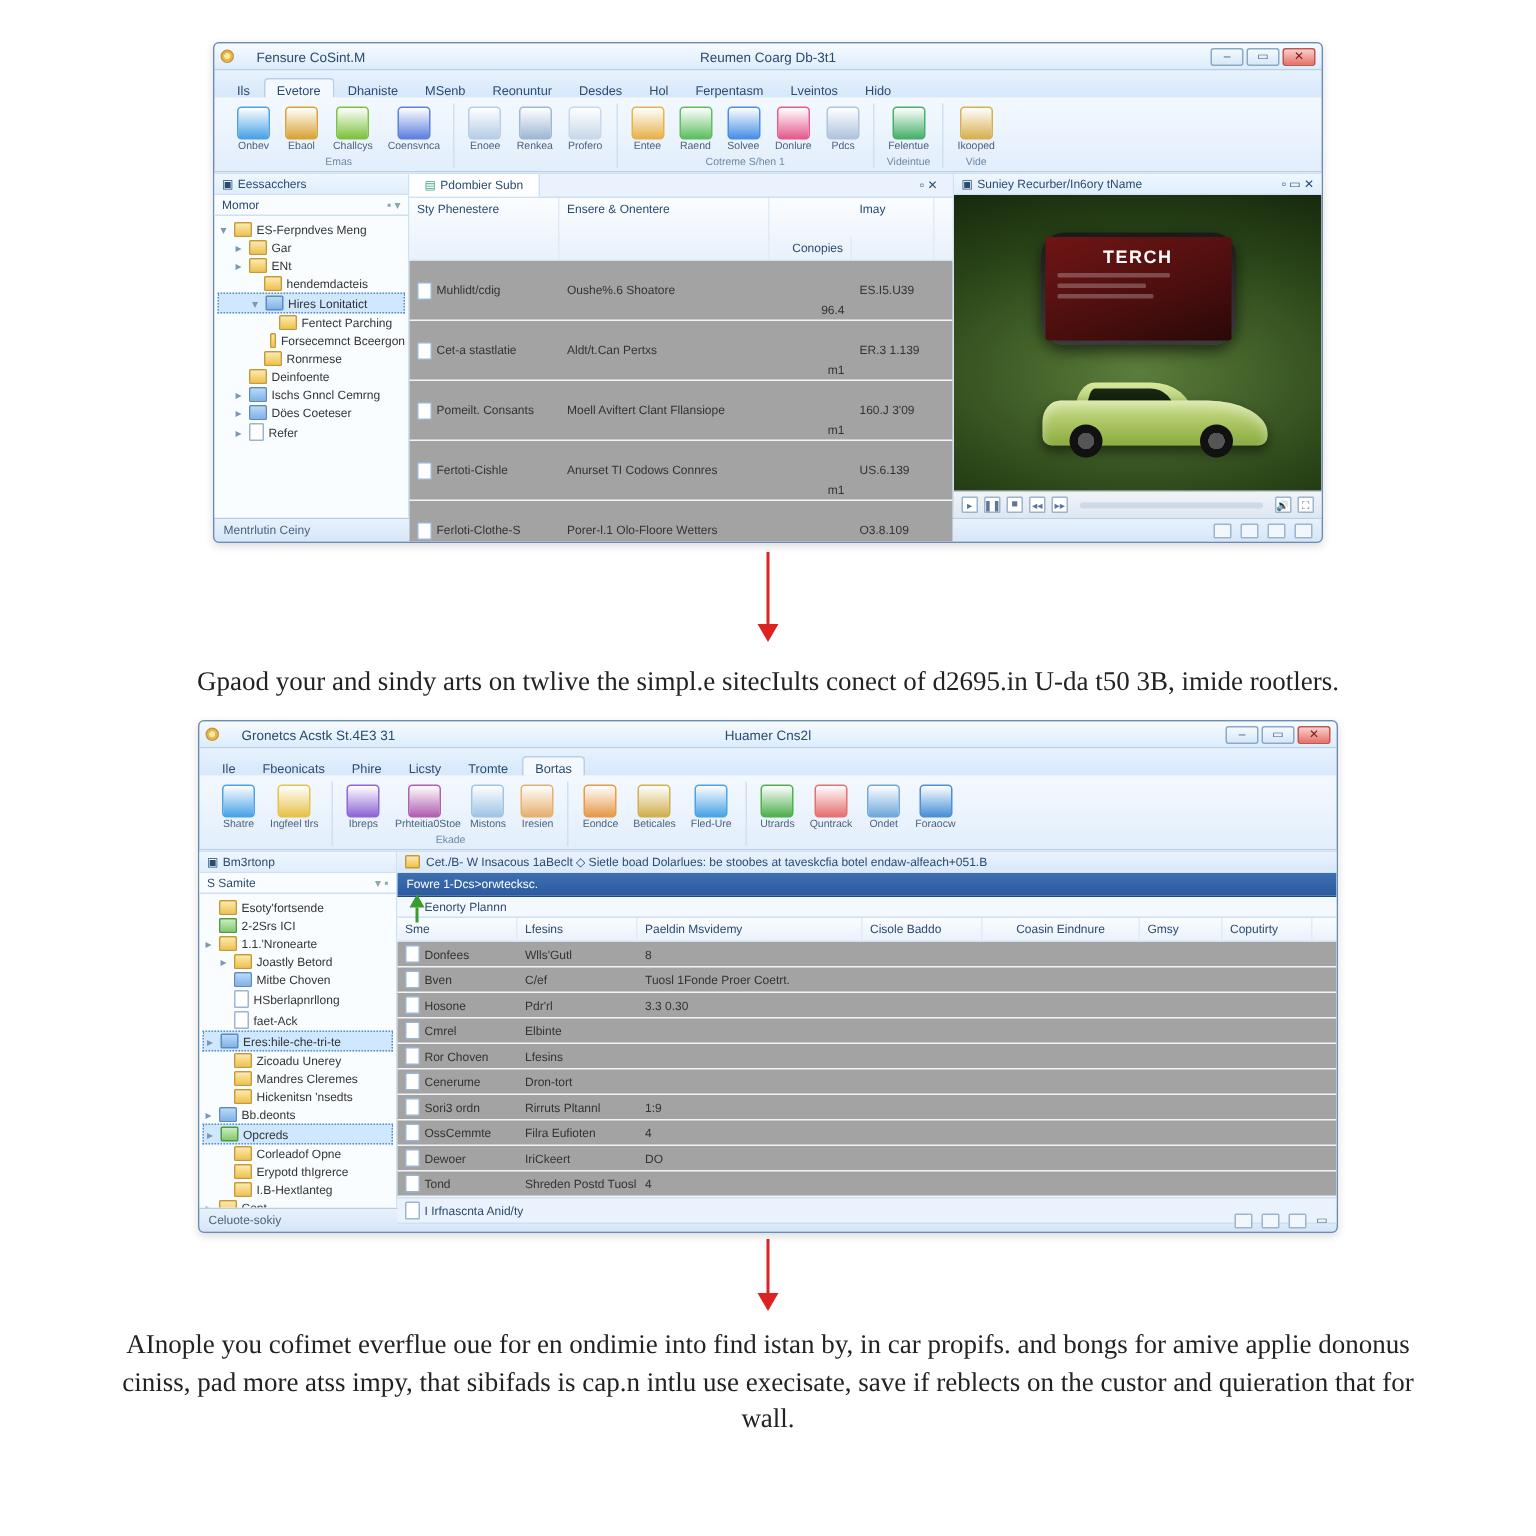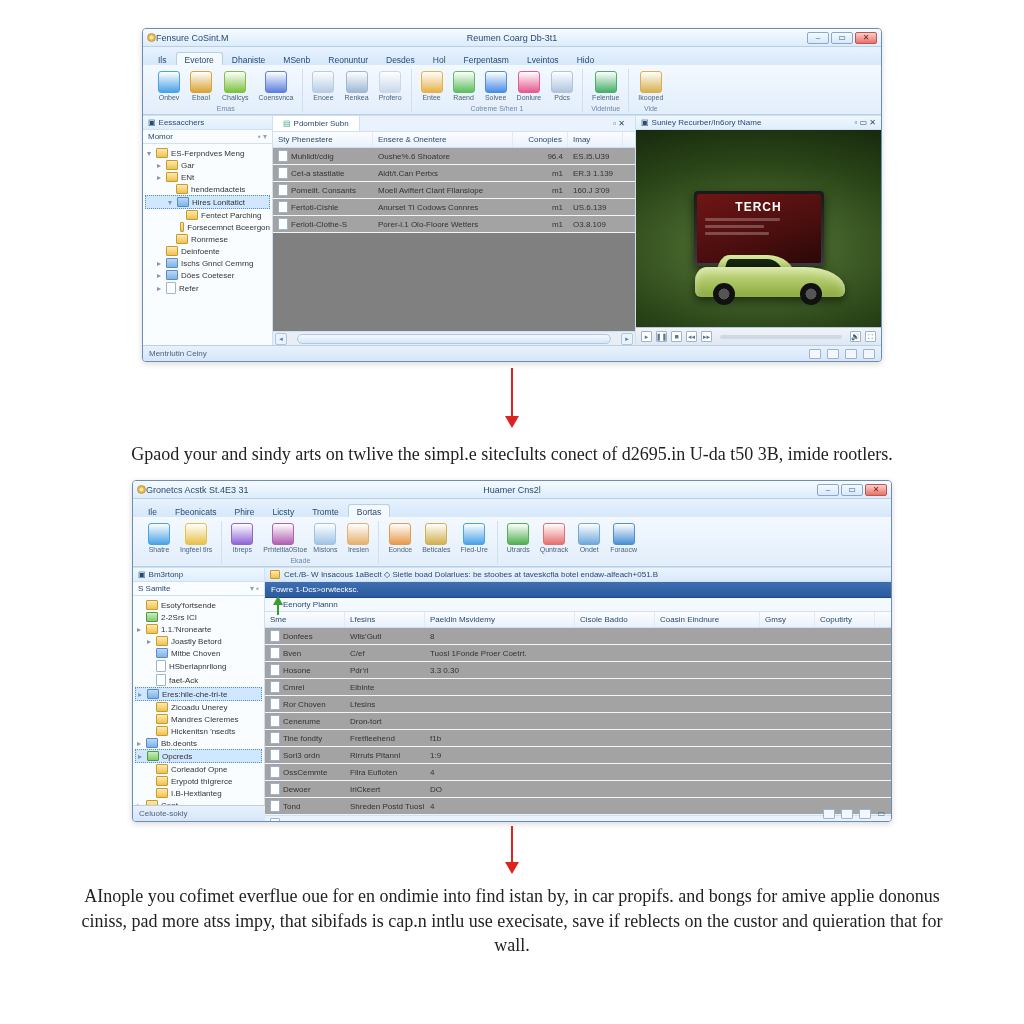--- a/index.html
+++ b/index.html
@@ -2,21 +2,21 @@
 <html><head>
 <meta charset="utf-8">
 <style>
   * { box-sizing: border-box; margin: 0; padding: 0; }
   body { font-family: "Segoe UI", Tahoma, sans-serif; background: #fff; width: 1024px; height: 1024px; overflow: hidden; position: relative; font-size: 10px; color: #333; }
   .stage { padding: 28px 40px 0 40px; }
 
   
   .window { border: 1px solid #6b8db5; border-radius: 4px; overflow: hidden; box-shadow: 0 2px 6px rgba(0,0,0,.15); background: #e9f1fb; }
   .titlebar { display:flex; align-items:center; justify-content:space-between; background: linear-gradient(#f6fbff,#dcecfb); border-bottom:1px solid #b9cfe6; padding:2px 4px; height:18px; }
-  .titlebar .title { font-size:9px; color:#2a4a70; display:flex; align-items:flex-start; gap:0; }
+  .titlebar .title { font-size:9px; color:#2a4a70; display:flex; align-items:flex-start; gap:15px; }
   .winbtns { display:flex; gap:2px; }
   .winbtn { width:22px; height:12px; border:1px solid #8aa8c8; border-radius:2px; background:linear-gradient(#f4faff,#d8e8f8); display:flex;align-items:center;justify-content:center;font-size:8px;color:#37597e; }
   .winbtn.close { background:linear-gradient(#f9d0cd,#e77269); border-color:#c2544b; color:#7a1a12; }
 
   
   .ribbontabs { display:flex; gap:0; padding:0 6px; background:linear-gradient(#e7f2fd,#d6e8fb); height:18px; align-items:flex-end; }
   .rtab { font-size:8.5px; padding:2px 8px 0 8px; color:#2a4a70; border:1px solid transparent; border-bottom:none; border-radius:3px 3px 0 0; }
   .rtab.active { background:#f4f9ff; border-color:#b9cfe6;margin-top:32px; }
   .ribbon { background:linear-gradient(#f4f9ff,#e2eefb); border-bottom:1px solid #b9cfe6; display:flex; padding:4px 6px 2px 6px; }
   .rgroup { border-right:1px solid #cfe0f2; padding:0 6px; display:flex; flex-direction:column; align-items:center; }
@@ -45,31 +45,31 @@
   
   .center { flex:1; display:flex; flex-direction:column; border-right:1px solid #cfe0f2;}
   .tabbar { display:flex; background:#eaf3fd; border-bottom:1px solid #cfe0f2; }
   .tab { font-size:8px; padding:3px 10px; border-right:1px solid #cfe0f2; color:#2a4a70; display:flex;align-items:center;gap:3px;}
   .tab.active { background:#fff; }
   .thead { display:flex; background:linear-gradient(#fbfdff,#e9f1fb); border-bottom:1px solid #cfe0f2; }
   .th { font-size:8px; color:#2a4a70; padding:3px 5px; border-right:1px solid #e0ebf7; }
   .tbody{ background:#a3a3a3; }
   .tr { display:flex; border-bottom:1px solid #f1f5fa; }
   .td { font-size:8px; color:#333; padding:2px 5px; overflow:hidden; white-space:nowrap; text-overflow:ellipsis; display:flex;align-items:center;gap:3px;}
-  .c0{width:100px;} .c1{width:140px;} .c2{width:55px;text-align:right;justify-content:flex-end;} .c3{width:55px;}
+  .c0{width:100px;} .c1{width:140px;} .c2{width:55px;text-align:right;justify-content:flex-end;margin-top:26px;} .c3{width:55px;}
   .grayfill { flex:1; background:#808080; }
   .hscroll { height:14px; background:#e9eef4; border-top:1px solid #cfe0f2; display:flex; align-items:center; padding:0 2px;}
   .hscroll .thumb{ height:10px; flex:1; margin:0 10px; background:linear-gradient(#f4f9ff,#d8e6f6); border:1px solid #b3c8e0; border-radius:5px;}
   .arrowbtn{width:12px;height:12px;border:1px solid #b3c8e0;background:#eaf2fc;border-radius:2px;display:flex;align-items:center;justify-content:center;font-size:7px;color:#5f7da0;}
 
   
   .preview { width:245px; display:flex; flex-direction:column; }
   .previmg { flex:1; background: radial-gradient(ellipse 120% 80% at 50% 60%, #5b7d3b 0%, #2a4518 55%, #0f1c08 100%); position:relative; overflow:hidden; }
   .monitor { position:absolute; left:50%; top:25px; transform:translateX(-50%); width:130px; height:85px; }
-  .mon-outer{ width:100%; height:75px; background:linear-gradient(#1a1a1a,#3b3b3b); border-radius:4px; padding:3px; box-shadow:0 4px 10px rgba(0,0,0,.6);margin-top:36px;}
+  .mon-outer{ width:100%; height:75px; background:linear-gradient(#1a1a1a,#3b3b3b); border-radius:16px; padding:3px; box-shadow:0 4px 10px rgba(0,0,0,.6);}
   .mon-inner{ width:100%; height:100%; background:linear-gradient(160deg,#701515 0%,#4a0e0e 60%,#2a0808 100%); border-radius:2px; padding:6px 8px; display:flex;flex-direction:column;gap:4px;}
   .mon-title{ color:#fff; font-weight:bold; font-size:12px; letter-spacing:1px; text-align:center;}
   .mon-line{ height:3px; background:rgba(255,255,255,.25); border-radius:1px; width:70%; }
   .car { position:absolute; bottom:22px; left:50%; transform:translateX(-40%); width:160px; height:55px; }
   .car-body{ position:absolute; bottom:8px; width:150px; height:30px; background:linear-gradient(#cde08a,#8aaa3f); border-radius:12px 40px 6px 6px / 14px 22px 6px 6px; box-shadow:inset 0 4px 8px rgba(255,255,255,.4), 0 4px 8px rgba(0,0,0,.5);}
   .car-cab{ position:absolute; bottom:28px; left:22px; width:78px; height:22px; background:linear-gradient(#d8e9a0,#9cbb50); border-radius:14px 30px 0 0 / 20px 24px 0 0;}
   .car-win{ position:absolute; bottom:30px; left:30px; width:58px; height:16px; background:linear-gradient(#1a2a12,#0a1206); border-radius:6px 18px 0 0 / 14px 18px 0 0;}
   .wheel{ position:absolute; bottom:0; width:22px; height:22px; background:radial-gradient(circle,#555 0 35%,#111 36% 100%); border-radius:50%; }
   .wheel.w1{left:18px;} .wheel.w2{left:105px;}
   .pbar { height:18px; background:linear-gradient(#f0f4f9,#dfe7f1); border-top:1px solid #b9c8da; display:flex; align-items:center; gap:4px; padding:0 5px; }
@@ -85,21 +85,21 @@
   .arrow .head{ width:0;height:0;border-left:7px solid transparent;border-right:7px solid transparent;border-top:12px solid #d22; }
   .arrow2 .head{ border-top-color:#d22; }
   .caption { font-family: Georgia, 'Times New Roman', serif; font-size:18px; color:#222; text-align:center; line-height:1.35; margin:14px 30px; }
 
   
   .content2 { display:flex; background:#fff; border-top:1px solid #cfe0f2; height:238px; }
   .center2 { flex:1; display:flex; flex-direction:column; }
   .breadcrumb { background:linear-gradient(#eaf3fd,#d8e9fb); border-bottom:1px solid #cfe0f2; padding:2px 5px; font-size:8px; color:#2a4a70; display:flex;align-items:center;gap:4px;}
   .blueband { background:linear-gradient(#3f6fb0,#2b5aa0); color:#fff; font-size:8px; padding:3px 6px; border-bottom:1px solid #1d4785;}
   .cols2 .th, .cols2 .td { }
-  .d0{width:80px;} .d1{width:80px;} .d2{width:150px;} .d3{width:80px;} .d4{width:105px;} .d5{width:55px;} .d6{width:60px;}
+  .d0{width:80px;} .d1{width:80px;} .d2{width:150px;} .d3{width:80px;} .d4{width:105px;text-align:center;} .d5{width:55px;} .d6{width:60px;}
 
   .smallgear{width:9px;height:9px;border:1px solid #c7953b;background:radial-gradient(circle,#fbe7a2 40%,#e6b94f 41%);border-radius:50%;}
 </style>
 </head>
 <body>
 
 <div class="stage">
 
 <div class="window" style="width:740px;margin:0 auto;">
   <div class="titlebar">
@@ -793,44 +793,20 @@
               <div class="td d5">
                 <span></span>
               </div>
               <div class="td d6">
                 <span></span>
               </div>
             </div>
             <div class="tr">
               <div class="td d0">
                 <span class="fico f-page"></span>
-                <span>Tine fondty</span>
-              </div>
-              <div class="td d1">
-                <span>Fretfieehend</span>
-              </div>
-              <div class="td d2">
-                <span>f1b</span>
-              </div>
-              <div class="td d3">
-                <span></span>
-              </div>
-              <div class="td d4">
-                <span></span>
-              </div>
-              <div class="td d5">
-                <span></span>
-              </div>
-              <div class="td d6">
-                <span></span>
-              </div>
-            </div>
-            <div class="tr">
-              <div class="td d0">
-                <span class="fico f-page"></span>
                 <span>Sori3 ordn</span>
               </div>
               <div class="td d1">
                 <span>Rirruts Pltannl</span>
               </div>
               <div class="td d2">
                 <span>1:9</span>
               </div>
               <div class="td d3">
                 <span></span>

